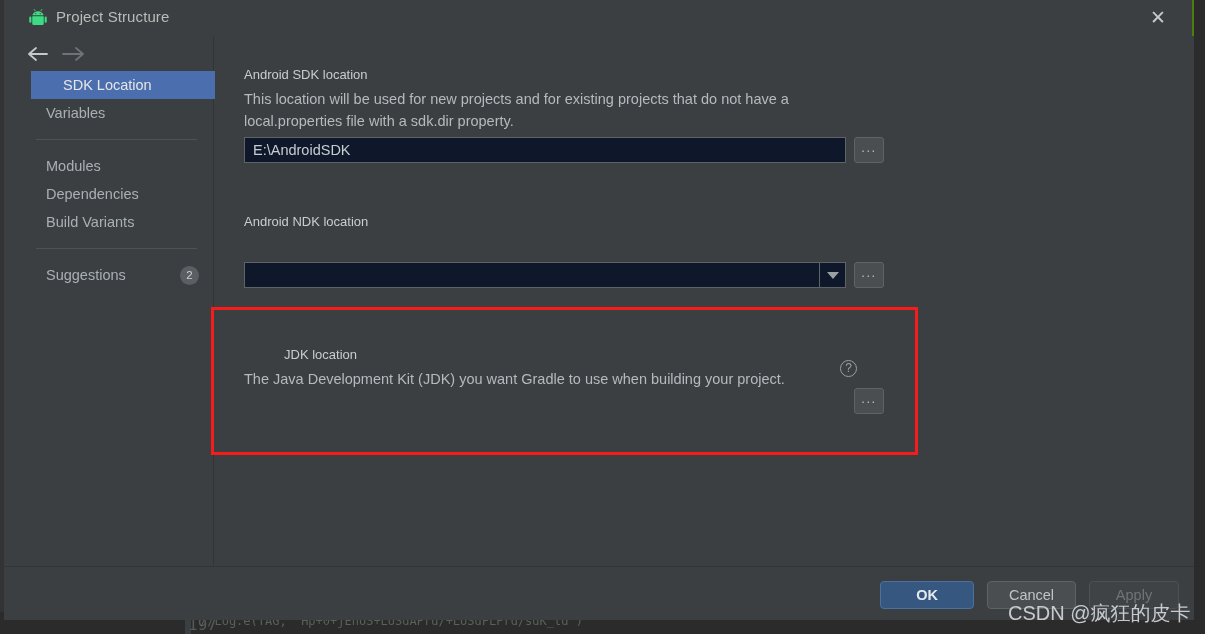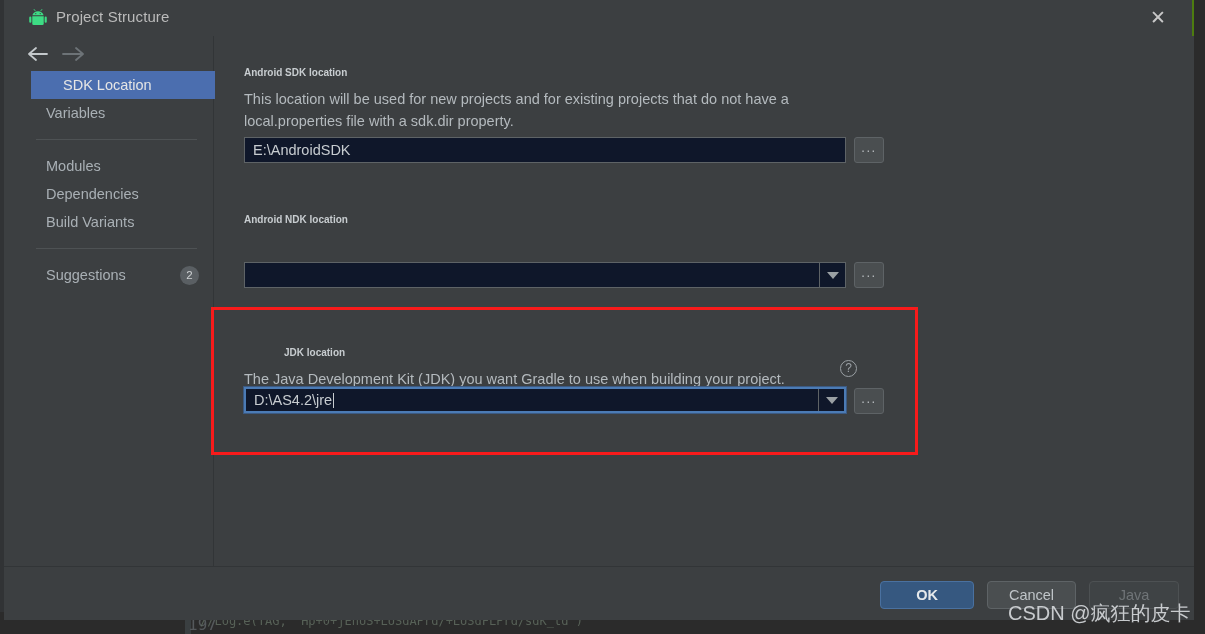--- a/index.html
+++ b/index.html
@@ -146,22 +146,22 @@
   #main {
     position: absolute;
     left: 211px; top: 36px;
     width: 979px; height: 530px;
     background: #3c3f41;
   }
 
   .sec-title {
     position: absolute;
     color: #c8cdd0;
-    font-size: 10px;
-    font-weight: bold;
+    font-size: 13px;
+    font-weight: normal;
   }
   .sec-desc {
     position: absolute;
     color: #b4babe;
     font-size: 14.5px;
     line-height: 22px;
     white-space: pre-line;
   }
 
   .field {
@@ -374,32 +374,26 @@
       <span></span>
       <span class="combo-arrow">
           <i></i>
         </span>
     </div>
     <div class="browse-btn" style="left:639px; top:226px;">...</div>
 
     <div class="sec-title" style="left:29px; top:311px;margin-left:40px;">JDK location</div>
     <div class="sec-desc" style="left:29px; top:332px; width:620px;">The Java Development Kit (JDK) you want Gradle to use when building your project.</div>
     <div class="help-icon" style="left:625px; top:324px;">?</div>
-    <div class="field focused" style="left:29px; top:351px; width:602px;">
-      <span>D:\AS4.2\jre</span><span class="caret"></span>
-      <span class="combo-arrow">
-          <i></i>
-        </span>
-    </div>
     <div class="browse-btn" style="left:639px; top:352px;">...</div>
   </div>
 
   <div id="jdk-highlight"></div>
 
   <div id="footer-sep"></div>
   <div id="footer">
     <div class="dlg-btn" id="btn-ok">OK</div>
     <div class="dlg-btn" id="btn-cancel">Cancel</div>
-    <div class="dlg-btn" id="btn-apply">Java</div>
+    <div class="dlg-btn" id="btn-apply">Apply</div>
   </div>
 </div>
 
 <div id="watermark">CSDN @疯狂的皮卡</div>
 
 </body></html>

